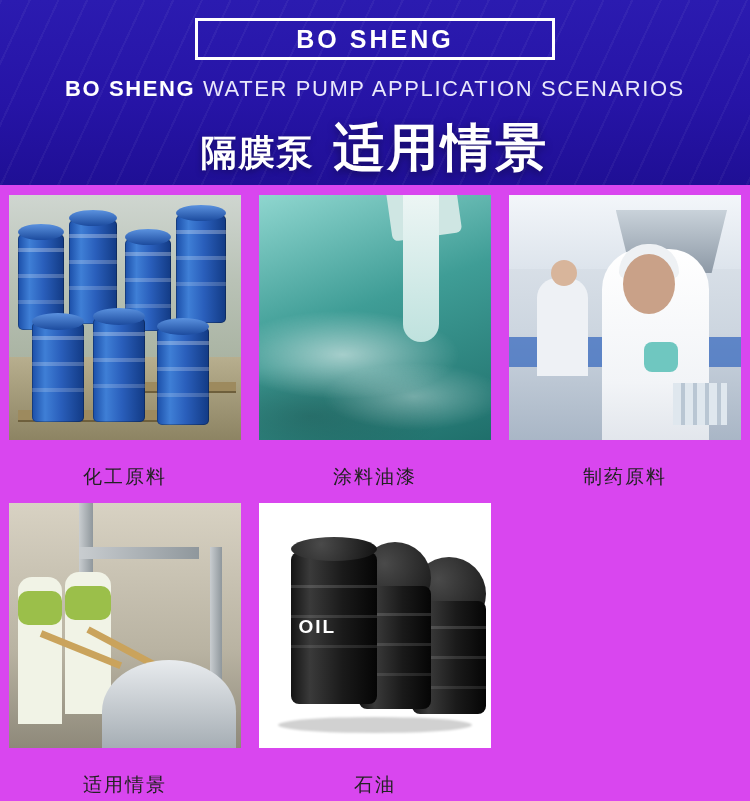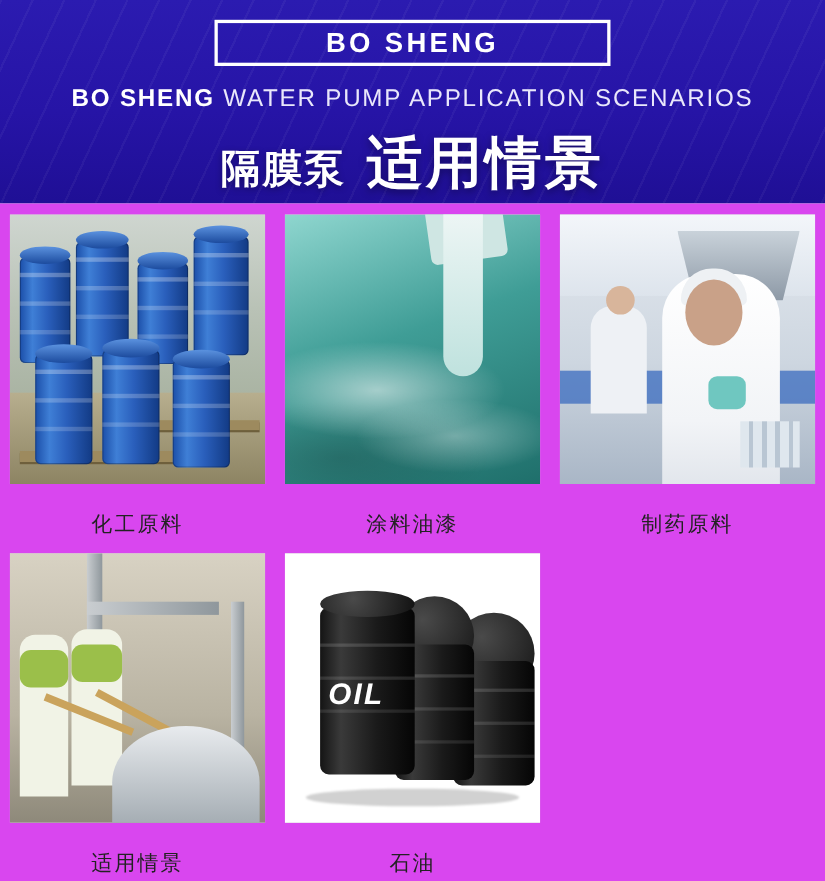--- a/index.html
+++ b/index.html
@@ -181,21 +181,21 @@
   .a6 { background:#ffffff; }
   .a6 .odrum {
     position:absolute; border-radius: 8px;
     background: linear-gradient(90deg,#141414 0%, #3a3a3a 22%, #1a1a1a 60%, #050505 100%);
   }
   .a6 .odrum:after {
     content:""; position:absolute; left:0; right:0; top:22%; height:3px; background: rgba(255,255,255,.14);
     box-shadow: 0 30px 0 rgba(255,255,255,.12), 0 60px 0 rgba(255,255,255,.10);
   }
   .a6 .otop { position:absolute; border-radius:50%; background: radial-gradient(circle at 35% 30%, #4a4a4a, #111); }
-  .a6 .olabel { position:absolute; color:#fff; font-size:27px; font-weight:bold; letter-spacing:2px; font-family:"Liberation Sans", sans-serif;font-style:italic; }
+  .a6 .olabel { position:absolute; color:#fff; font-size:19px; font-weight:bold; letter-spacing:2px; font-family:"Liberation Sans", sans-serif; }
   .a6 .shadow { position:absolute; left:8%; bottom:6%; width:84%; height:16px; border-radius:50%; background: rgba(0,0,0,.18); filter: blur(1px); }
 </style>
 </head>
 <body>
 
 <div class="page">
 
   <div class="header">
 
     <div class="logo-bar">

